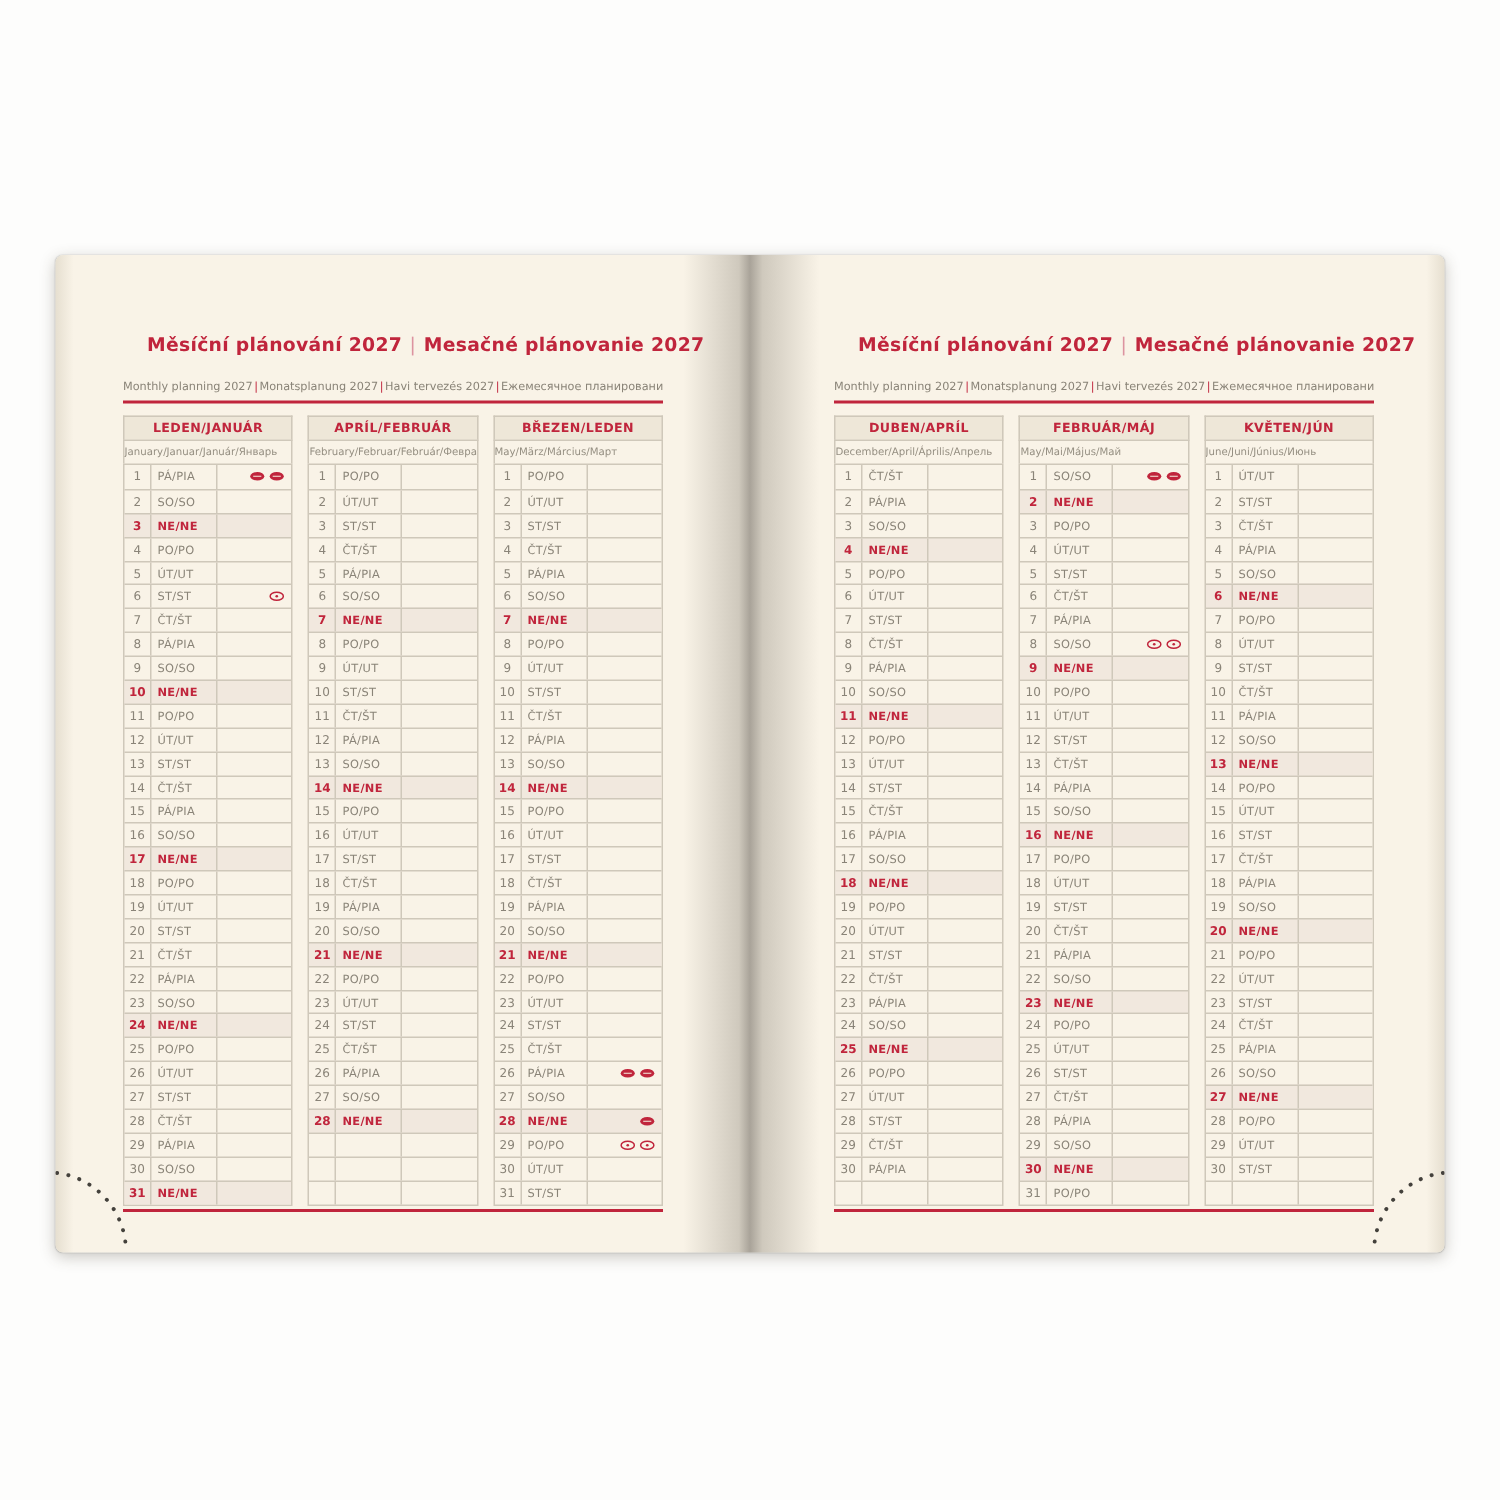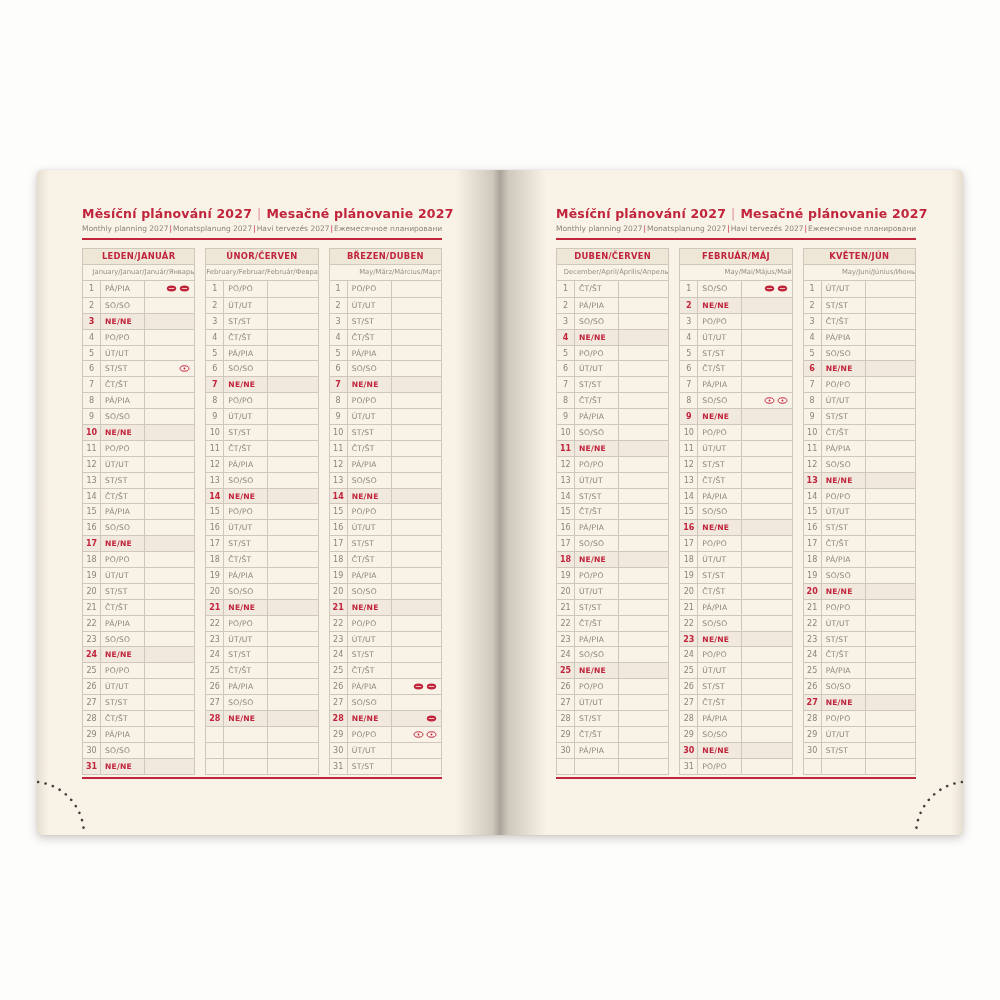--- a/index.html
+++ b/index.html
@@ -21,42 +21,42 @@
     background:linear-gradient(to right,
       #e6dfd0 0%, var(--cream) 1.3%, var(--cream) 45.2%,
       #cfc9bd 49.2%, #a9a399 50%, #cfc9bd 50.9%,
       var(--cream) 55%, var(--cream) 98.7%, #e6dfd0 100%);
     box-shadow:0 3px 10px rgba(70,60,45,.28), 0 0 1px rgba(0,0,0,.25);
   }
   .content{position:absolute;top:36px;width:360px;}
   .content.left{left:45px;}
   .content.right{left:519px;}
   .ptitle{
-    margin:0;font-size:12.5px;font-weight:bold;color:var(--red);
+    margin:16px;font-size:12.5px;font-weight:bold;color:var(--red);
     text-align:center;white-space:nowrap;letter-spacing:.2px;
   }
   .ptitle .sep{color:#dc93a0;font-weight:normal;padding:0 5px;}
   .psubtitle{
     margin:3px 0 0;font-size:7.5px;color:var(--gray);
     text-align:center;white-space:nowrap;overflow:hidden;
   }
   .psubtitle .psep{color:var(--red);padding:0 1px;}
   .rule{height:2px;background:var(--red);margin-top:5px;}
   .bottom-rule{height:2.5px;background:var(--red);margin-top:2px;}
   .months{display:flex;gap:10px;margin-top:8px;}
   .month{flex:1;min-width:0;}
   .m-title{
     height:15px;line-height:15px;background:#eee7d8;
     border:1px solid var(--bd);border-bottom:none;
     color:var(--red);font-weight:bold;font-size:8.4px;
     text-align:center;letter-spacing:.3px;white-space:nowrap;overflow:hidden;
   }
   .m-sub{
     height:15px;line-height:15px;border:1px solid var(--bd);border-bottom:none;
-    color:#958f82;font-size:6.8px;text-align:right;white-space:nowrap;overflow:hidden;
+    color:#958f82;font-size:6.8px;text-align:left;white-space:nowrap;overflow:hidden;
   }
   .m-grid{border:1px solid var(--bd);background:transparent;}
   .row{display:flex;height:15.9px;box-sizing:border-box;border-top:1px solid var(--bd);}
   .row:first-child{border-top:none;}
   .row.sun{background:var(--sun);}
   .num{
     width:17px;flex:0 0 17px;border-right:1px solid var(--bd);
     display:flex;align-items:center;justify-content:center;
     font-size:8px;color:var(--gray);
   }
@@ -251,21 +251,21 @@
               <div class="note"></div>
             </div>
             <div class="row sun">
               <div class="num">31</div>
               <div class="dow">NE/NE</div>
               <div class="note"></div>
             </div>
           </div>
         </div>
         <div class="month">
-          <div class="m-title">ÚNOR/ČERVEN</div>
+          <div class="m-title">APRÍL/FEBRUÁR</div>
           <div class="m-sub">February/Februar/Február/Февраль</div>
           <div class="m-grid">
             <div class="row">
               <div class="num">1</div>
               <div class="dow">PO/PO</div>
               <div class="note"></div>
             </div>
             <div class="row">
               <div class="num">2</div>
               <div class="dow">ÚT/UT</div>
@@ -412,21 +412,21 @@
               <div class="note"></div>
             </div>
             <div class="row">
               <div class="num"></div>
               <div class="dow"></div>
               <div class="note"></div>
             </div>
           </div>
         </div>
         <div class="month">
-          <div class="m-title">BŘEZEN/DUBEN</div>
+          <div class="m-title">BŘEZEN/LEDEN</div>
           <div class="m-sub">May/März/Március/Март</div>
           <div class="m-grid">
             <div class="row">
               <div class="num">1</div>
               <div class="dow">PO/PO</div>
               <div class="note"></div>
             </div>
             <div class="row">
               <div class="num">2</div>
               <div class="dow">ÚT/UT</div>
@@ -605,21 +605,21 @@
       </div>
     <div class="bottom-rule"></div>
   </section>
 
   <section class="content right">
     <h1 class="ptitle"><span>Měsíční plánování 2027</span><span class="sep">|</span><span>Mesačné plánovanie 2027</span></h1>
     <p class="psubtitle"><span>Monthly planning 2027</span><span class="psep">|</span><span>Monatsplanung 2027</span><span class="psep">|</span><span>Havi tervezés 2027</span><span class="psep">|</span><span>Ежемесячное планирование 2027</span></p>
     <div class="rule"></div>
     <div class="months">
         <div class="month">
-          <div class="m-title">DUBEN/ČERVEN</div>
+          <div class="m-title">DUBEN/APRÍL</div>
           <div class="m-sub">December/April/Április/Апрель</div>
           <div class="m-grid">
             <div class="row">
               <div class="num">1</div>
               <div class="dow">ČT/ŠT</div>
               <div class="note"></div>
             </div>
             <div class="row">
               <div class="num">2</div>
               <div class="dow">PÁ/PIA</div>
@@ -946,21 +946,21 @@
             </div>
             <div class="row">
               <div class="num">31</div>
               <div class="dow">PO/PO</div>
               <div class="note"></div>
             </div>
           </div>
         </div>
         <div class="month">
           <div class="m-title">KVĚTEN/JÚN</div>
-          <div class="m-sub">May/Juni/Június/Июнь</div>
+          <div class="m-sub">June/Juni/Június/Июнь</div>
           <div class="m-grid">
             <div class="row">
               <div class="num">1</div>
               <div class="dow">ÚT/UT</div>
               <div class="note"></div>
             </div>
             <div class="row">
               <div class="num">2</div>
               <div class="dow">ST/ST</div>
               <div class="note"></div>

